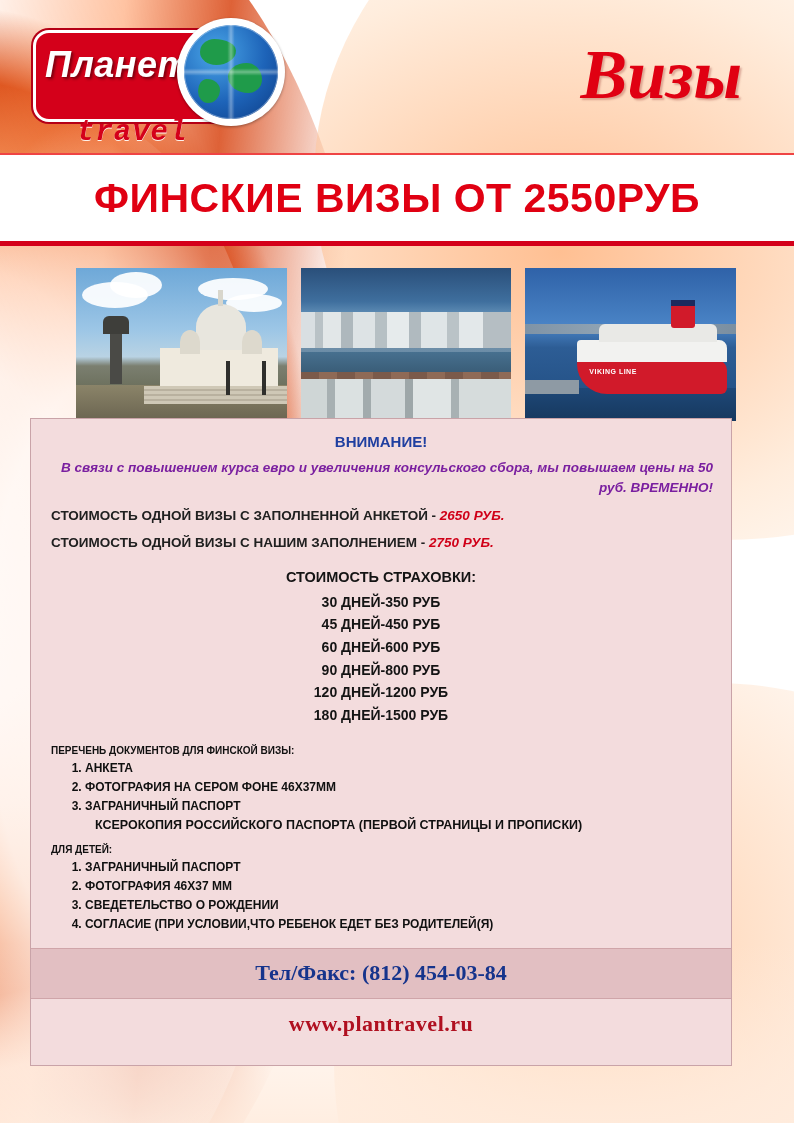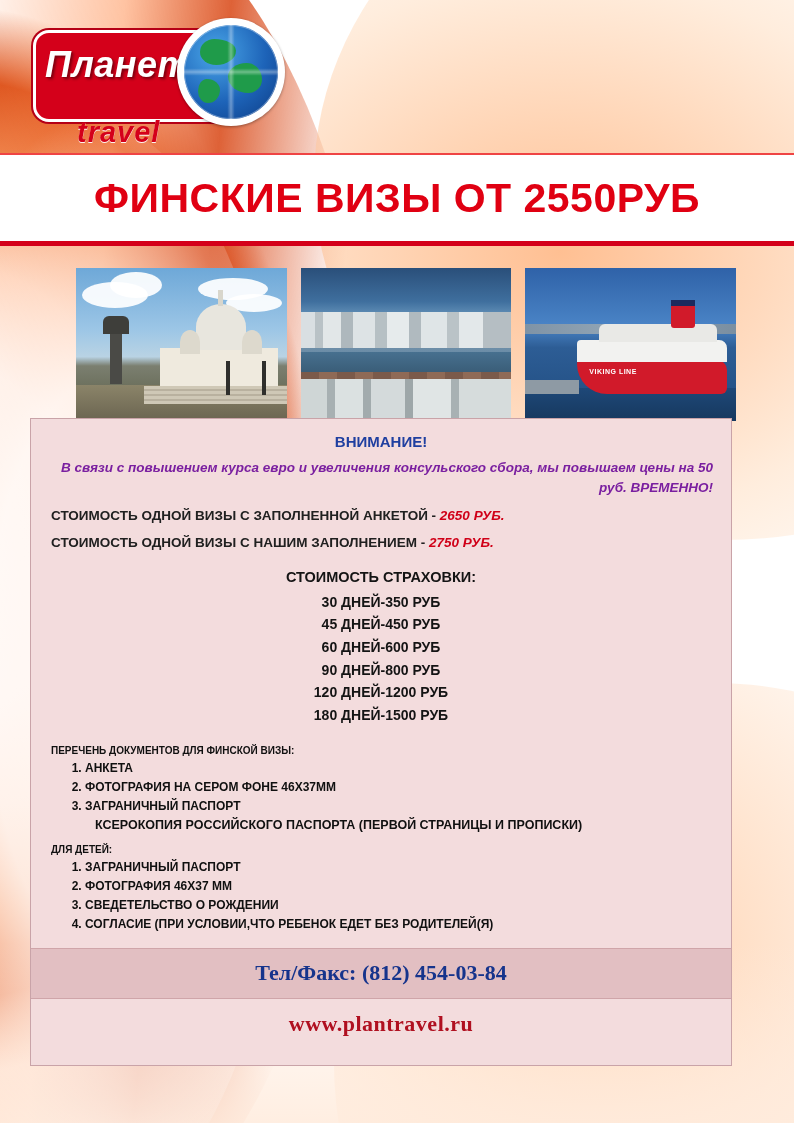--- a/index.html
+++ b/index.html
@@ -153,21 +153,21 @@
     font-size: 36px;
     letter-spacing: 0.5px;
     color: #ffffff;
     text-shadow: 1px 1px 0 #8c0012, 2px 2px 3px rgba(0,0,0,0.45);
     white-space: nowrap;
   }
   .logo-sub {
     position: absolute;
     left: 52px;
     top: 92px;
-    font-family: Liberation Sans, sans-serif;
+    font-family: Liberation Mono, monospace;
     font-style: italic;
     font-weight: bold;
     font-size: 29px;
     color: #d4001a;
     letter-spacing: 1px;
     text-shadow: 0 1px 0 rgba(255,255,255,0.9);
     text-align: right;
   }
   .header-title {
     position: absolute;
@@ -502,20 +502,21 @@
       <div class="logo-globe-inner">
         <div class="globe-land gl1"></div>
         <div class="globe-land gl2"></div>
         <div class="globe-land gl3"></div>
         <div class="globe-merid"></div>
       </div>
     </div>
     <div class="logo-sub">travel</div>
   </div>
 
+  <div class="header-title">Визы</div>
 </div>
 
 <div class="banner">
   <div class="banner-text">ФИНСКИЕ ВИЗЫ ОТ 2550РУБ</div>
 </div>
 
 <div class="photos">
 
   <div class="photo p1">
     <div class="cloud c1"></div>

